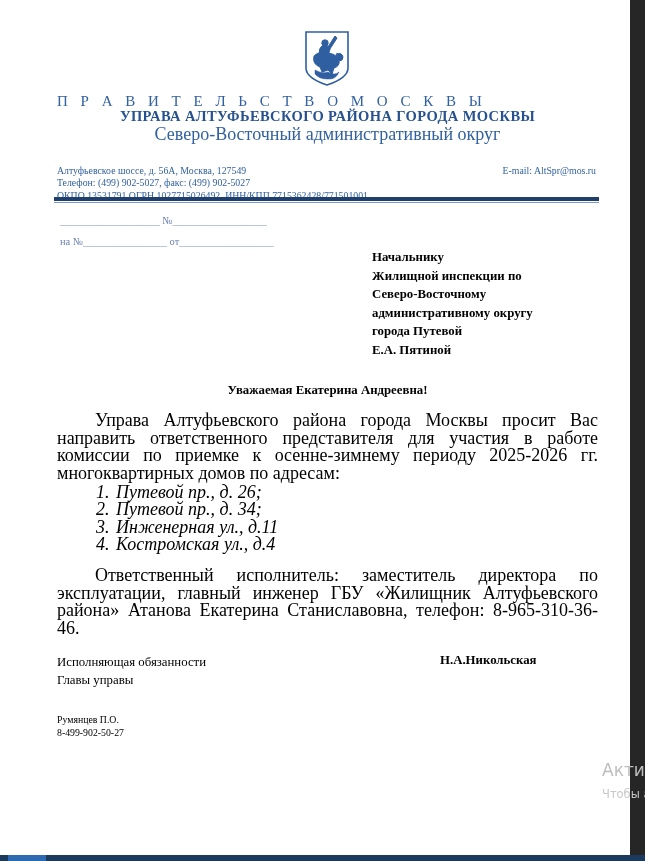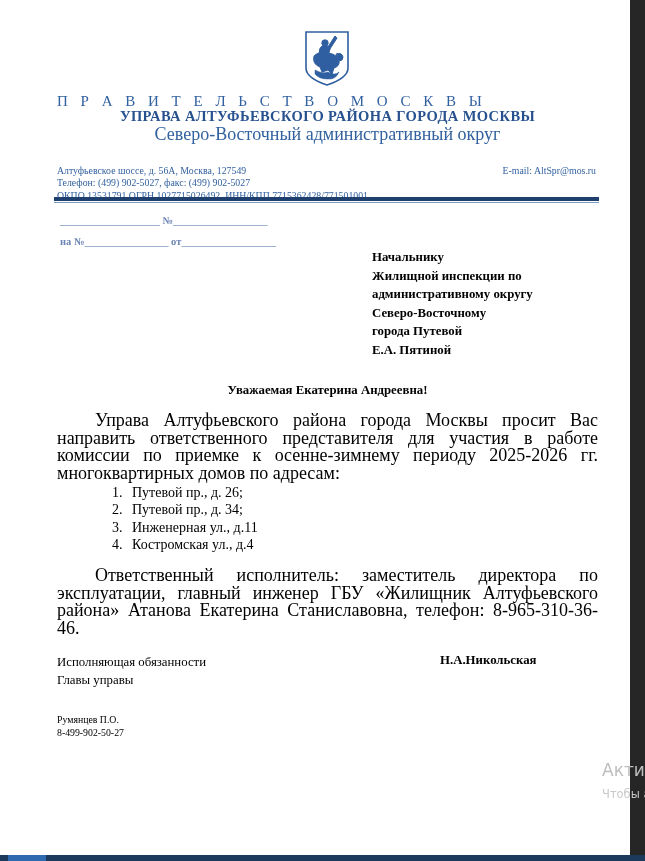--- a/index.html
+++ b/index.html
@@ -31,34 +31,34 @@
 
   .addr-block { position:absolute; left:57px; top:157px; width:541px; color:#32619f; font-size:9.8px; line-height:12.3px;margin-top:8px; }
   .addr-email { position:absolute; right:2px; top:0; color:#32619f; font-size:9.8px; }
 
   .sep-rule { position:absolute; left:54px; top:197px; width:545px; }
   .sep-rule .thick { height:3.5px; background:#1f3f6e; }
   .sep-rule .gap { height:1.5px; background:#ffffff; }
   .sep-rule .thin { height:1px; background:#7d9cc0; }
 
   
-  .ref-block { position:absolute; left:60px; top:215px; width:320px; color:#8296c0; font-size:10.5px;font-weight:bold; }
+  .ref-block { position:absolute; left:60px; top:215px; width:320px; color:#8296c0; font-size:10.5px; }
   .ref-line1 { white-space:nowrap; }
   .ref-line2 { white-space:nowrap; margin-top:10px; color:#8296c0; }
   .ref-label { color:#6d84b4; }
 
   
   .recipient { position:absolute; left:372px; top:248px; width:225px; font-weight:bold; font-size:12.8px; line-height:18.6px; }
 
   
   .salutation { position:absolute; left:57px; top:383px; width:541px; text-align:center; font-weight:bold; font-size:12.8px; }
   .para { position:absolute; left:57px; width:541px; font-size:18px; line-height:17.6px; text-align:justify; text-indent:38px; }
   .para-1 { top:412px; }
   .para-2 { top:567px; }
-  .addr-list { position:absolute; left:112px; top:484px; font-size:14px; line-height:17.4px; }
+  .addr-list { position:absolute; left:96px; top:484px; font-size:18px; line-height:17.4px;font-style:italic; }
   .list-row { white-space:nowrap; }
   .list-num { display:inline-block; width:20px; }
 
   
   .sig-left { position:absolute; left:57px; top:653px; font-weight:normal; font-size:12.8px; line-height:18.4px; }
   .sig-name { position:absolute; left:440px; top:653px; font-weight:bold; font-size:12.8px; }
 
   .executor { position:absolute; left:57px; top:714px; font-size:9.8px; line-height:12.5px; }
 
   
@@ -107,22 +107,22 @@
   </div>
 
   <div class="ref-block">
     <div class="ref-line1"><span>___________________</span> <span class="ref-label">№</span><span>__________________</span></div>
     <div class="ref-line2"><span class="ref-label">на №</span><span>________________</span> <span class="ref-label">от</span><span>__________________</span></div>
   </div>
 
   <div class="recipient">
     <div>Начальнику</div>
     <div>Жилищной инспекции по</div>
+    <div>Северо-Восточному</div>
     <div>административному округу</div>
-    <div>Северо-Восточному</div>
     <div>города Путевой</div>
     <div>Е.А. Пятиной</div>
   </div>
 
   <div class="salutation">Уважаемая Екатерина Андреевна!</div>
 
   <div class="para para-1">Управа Алтуфьевского района города Москвы просит Вас направить ответственного представителя для участия в работе комиссии по приемке к осенне-зимнему периоду 2025-2026 гг. многоквартирных домов по адресам:</div>
 
   <div class="addr-list">
     <div class="list-row"><span class="list-num">1.</span><span>Путевой пр., д. 26;</span></div>

